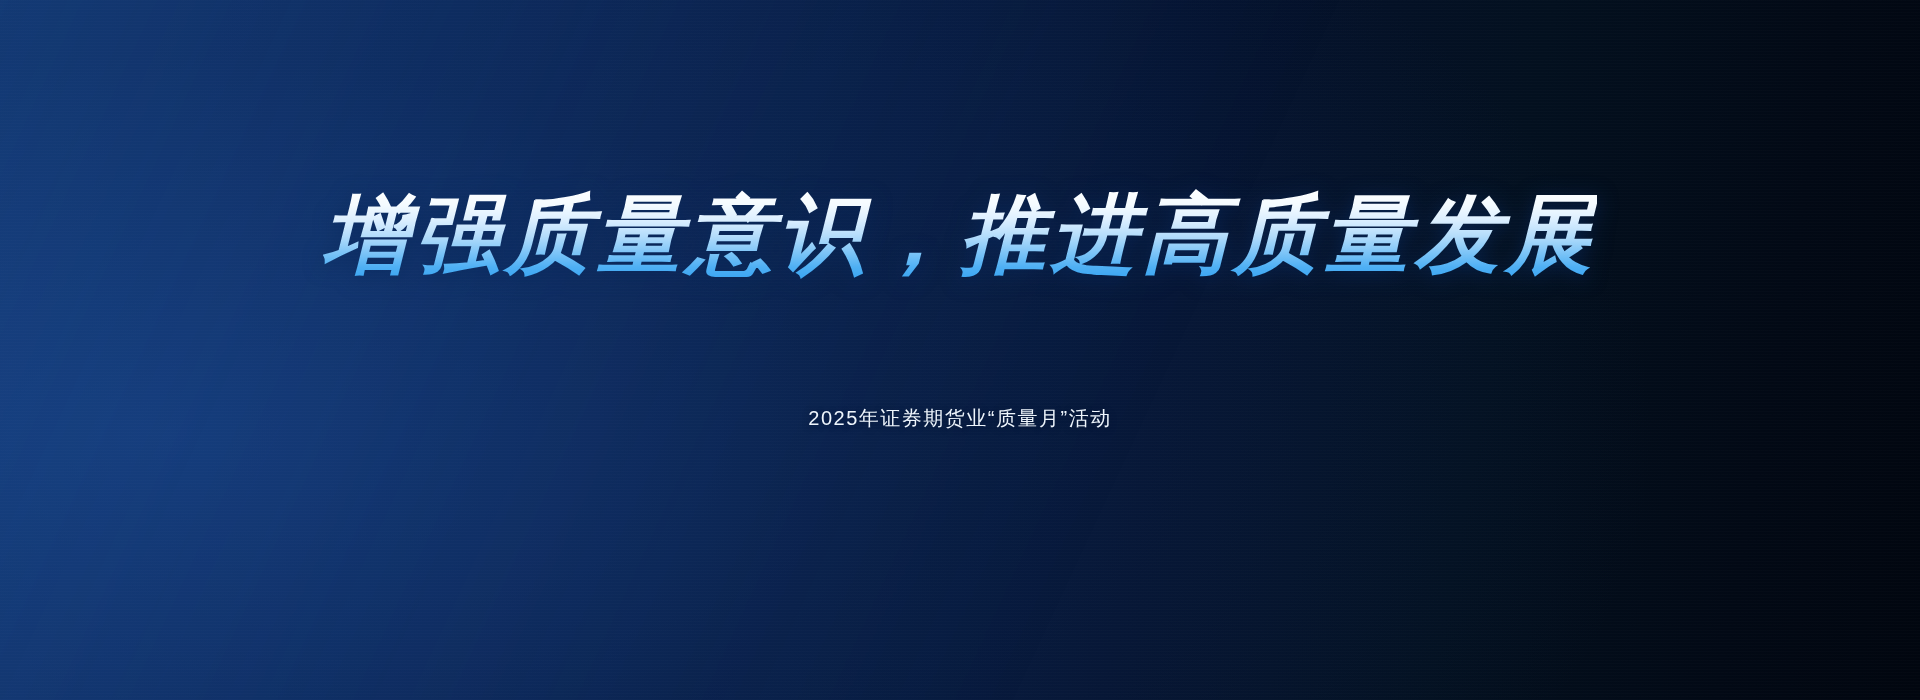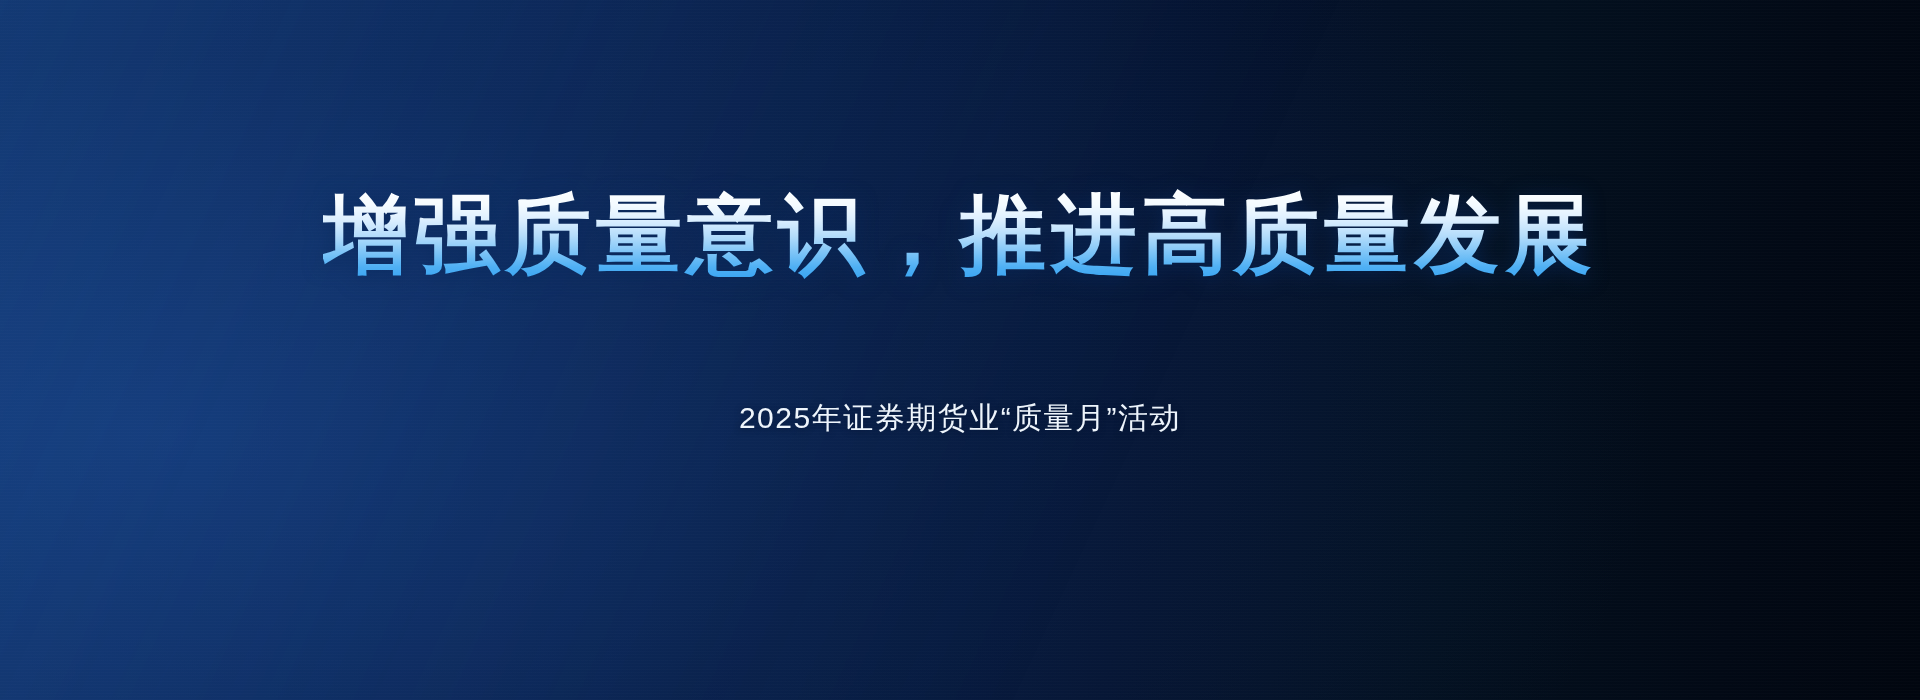--- a/index.html
+++ b/index.html
@@ -61,20 +61,21 @@
   }
 
   
   #title-wrap {
     position: absolute;
     top: 188px;
     left: 0;
     width: 1920px;
     text-align: center;
     line-height: 1;
+    font-style: italic;
   }
 
   #main-title {
     display: inline-block;
     font-family: "DejaVu Sans", "Liberation Sans", sans-serif;
     font-size: 86px;
     font-weight: 700;
     letter-spacing: 5px;
     line-height: 1.08;
     background-image: linear-gradient(180deg,
@@ -102,21 +103,21 @@
     height: 56px;
   }
 
   #subtitle-text {
     position: absolute;
     left: 0;
     top: 0;
     width: 1920px;
     text-align: center;
     font-family: "Liberation Sans", "DejaVu Sans", sans-serif;
-    font-size: 30px;
+    font-size: 20px;
     font-weight: 400;
     letter-spacing: 1.5px;
     color: #eef5fc;
     white-space: nowrap;
     text-shadow: 0 1px 6px rgba(5,20,50,0.7);
     line-height: 40px;
   }
 </style>
 </head>
 <body>

